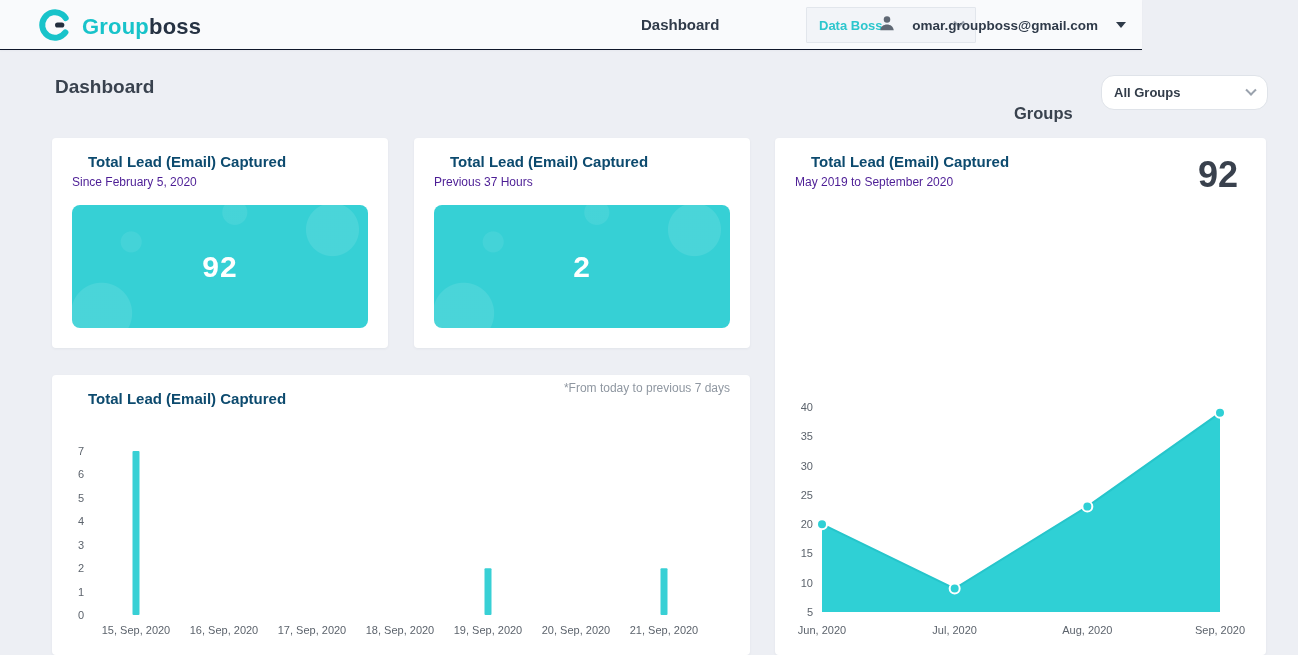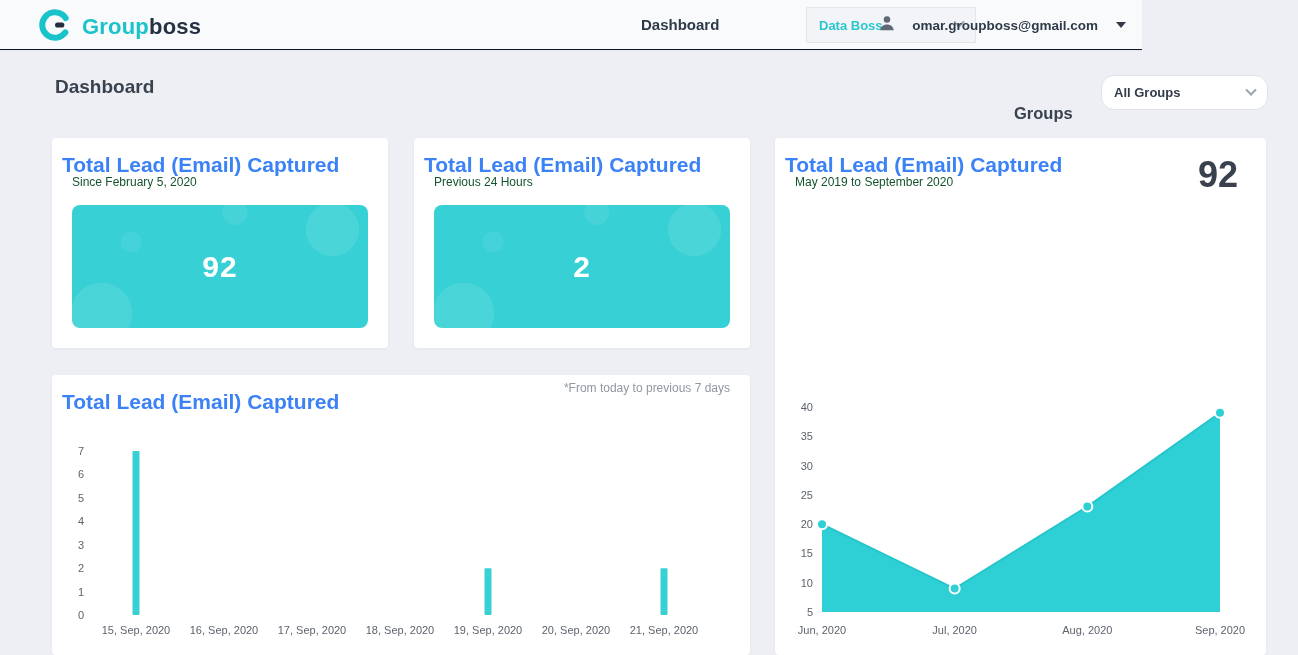--- a/index.html
+++ b/index.html
@@ -45,22 +45,22 @@
     display:flex; align-items:center; justify-content:space-between;
     padding:0 12px; cursor:pointer;
   }
   .groups-select .value { font-size:13px; font-weight:bold; color:#323c49; }
   
   .card { position:absolute; background:#ffffff; border-radius:4px; box-shadow:0 1px 3px rgba(25,35,55,.05); }
   .card-since  { left:52px;  top:138px; width:336px; height:210px; }
   .card-24h    { left:414px; top:138px; width:336px; height:210px; }
   .card-yearly { left:775px; top:138px; width:491px; height:517px; }
   .card-weekly { left:52px;  top:375px; width:698px; height:280px; }
-  .card-title { position:absolute; left:10px; top:15px; font-size:21px; font-weight:bold; color:#3b82f6; }
-  .card-sub   { position:absolute; left:20px; top:37px; font-size:12px; color:#14532d; }
+  .card-title { position:absolute; left:36px; top:15px; font-size:15px; font-weight:bold; color:#0c4a6e; }
+  .card-sub   { position:absolute; left:20px; top:37px; font-size:12px; color:#4c1d95; }
   .metric-box {
     position:absolute; left:20px; right:20px; top:67px; height:123px;
     background:#36d0d5; border-radius:8px;
     background-image:
       radial-gradient(circle at 88% 20%, rgba(255,255,255,.10) 0 26px, rgba(255,255,255,0) 27px),
       radial-gradient(circle at 10% 88%, rgba(255,255,255,.10) 0 30px, rgba(255,255,255,0) 31px),
       radial-gradient(circle at 55% 6%,  rgba(255,255,255,.08) 0 12px, rgba(255,255,255,0) 13px),
       radial-gradient(circle at 20% 30%, rgba(255,255,255,.07) 0 10px, rgba(255,255,255,0) 11px);
     display:flex; align-items:center; justify-content:center;
     color:#fff; font-size:30px; font-weight:bold; letter-spacing:1px;
@@ -114,21 +114,21 @@
 <div class="card card-since">
   <div class="card-title">Total Lead (Email) Captured</div>
   <div class="card-sub">Since February 5, 2020</div>
   <div class="metric-box">
     <span>92</span>
   </div>
 </div>
 
 <div class="card card-24h">
   <div class="card-title">Total Lead (Email) Captured</div>
-  <div class="card-sub">Previous 24 Hours</div>
+  <div class="card-sub">Previous 37 Hours</div>
   <div class="metric-box">
     <span>2</span>
   </div>
 </div>
 
 <div class="card card-yearly">
   <div class="card-title">Total Lead (Email) Captured</div>
   <div class="card-sub">May 2019 to September 2020</div>
   <div class="big-total">92</div>
   <svg class="area-chart" width="465" height="250" viewBox="0 0 465 250">

